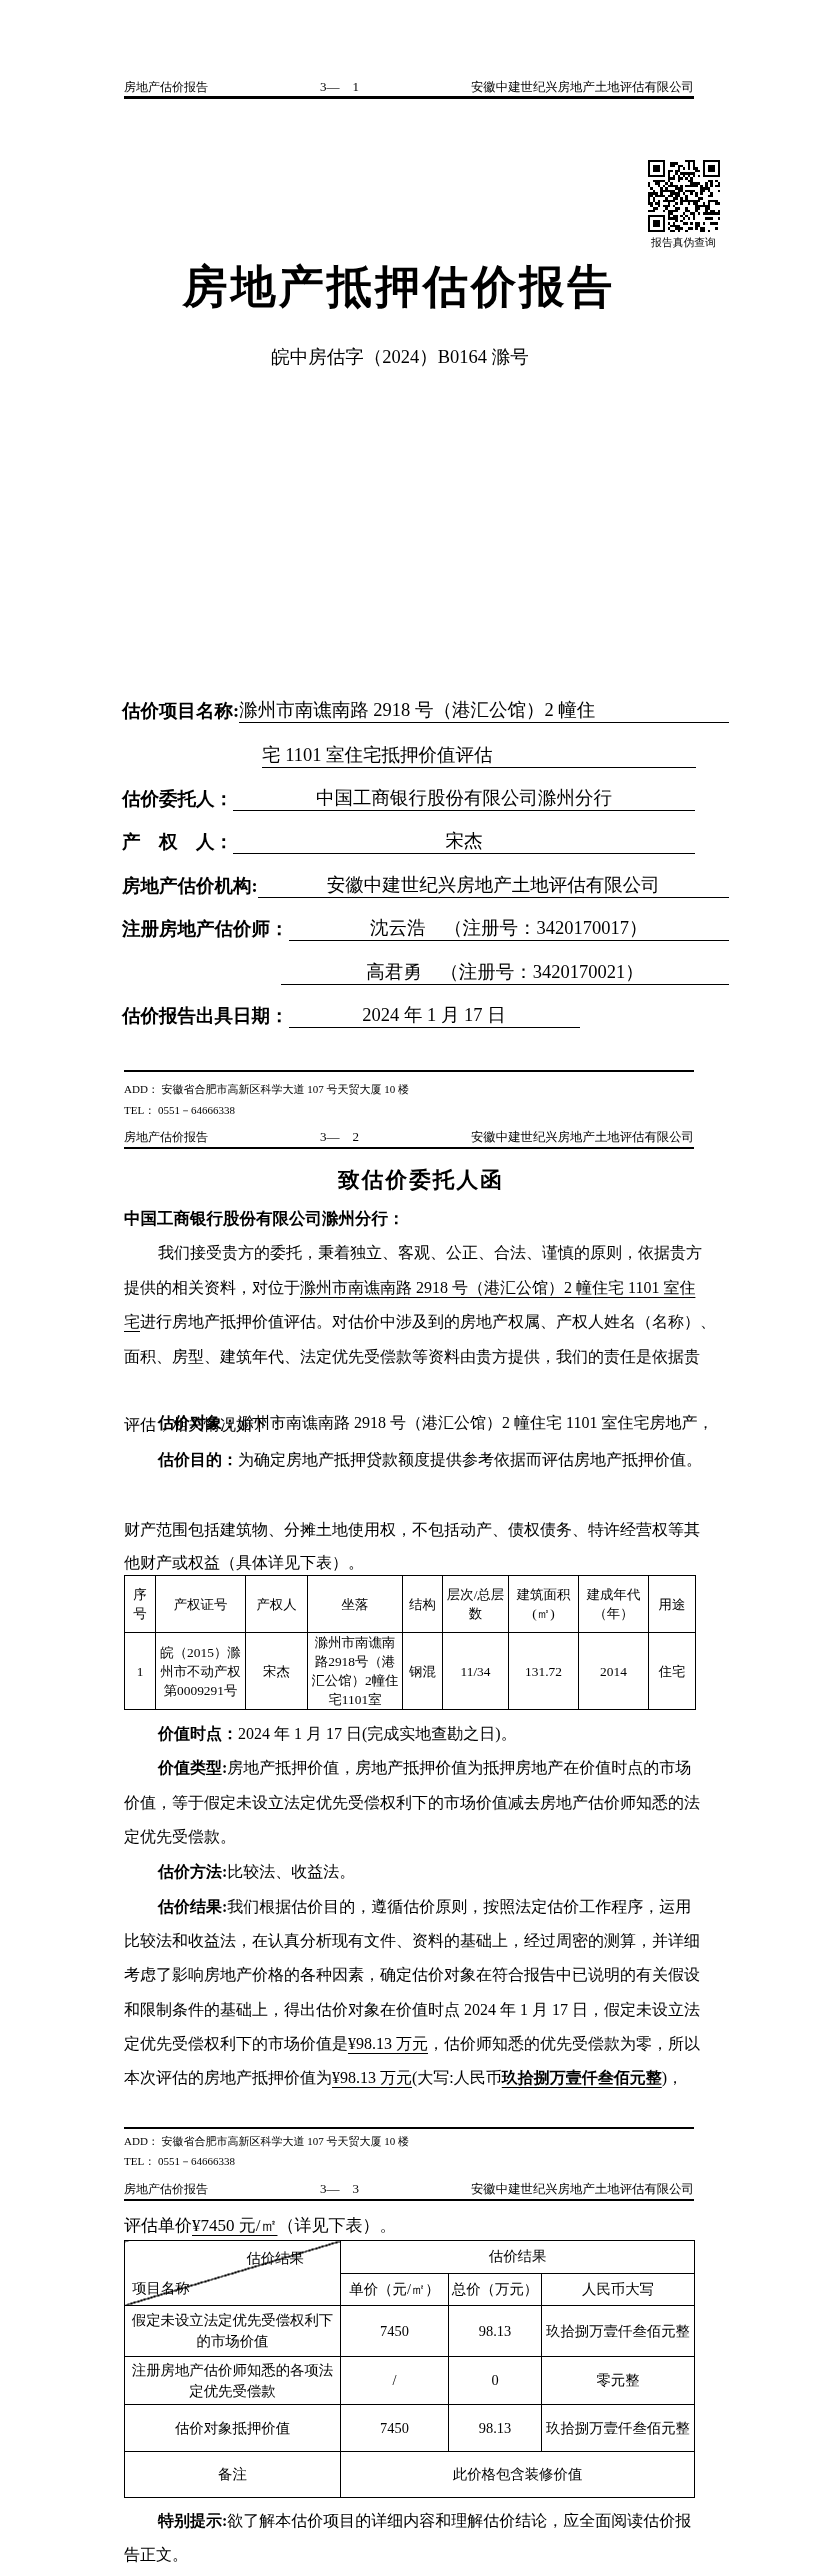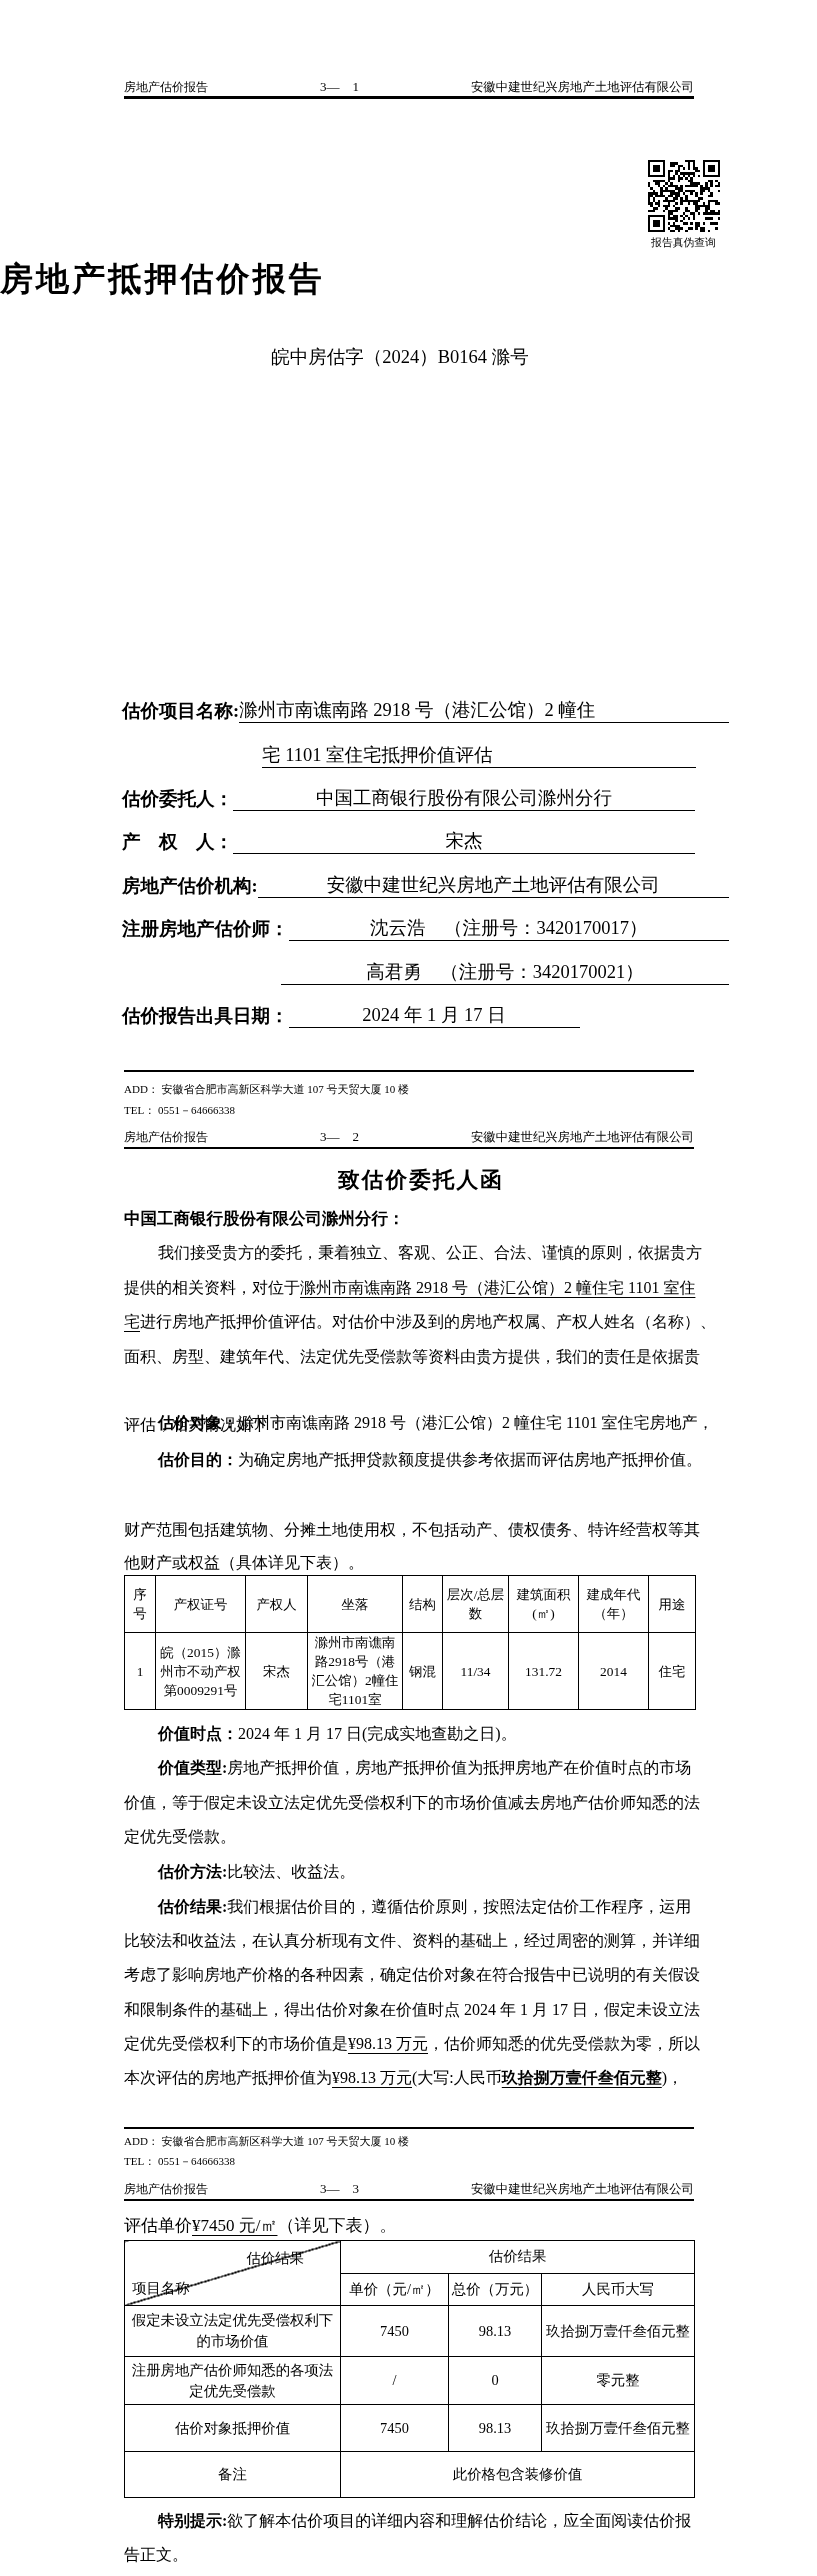--- a/index.html
+++ b/index.html
@@ -6,21 +6,21 @@
   .doc{position:relative;width:818px;height:3300px;background:#ffffff;color:#000;
        font-family:"Liberation Serif","DejaVu Serif",serif;overflow:hidden;}
   .abs{position:absolute;}
   .hdr{left:124px;width:570px;display:flex;justify-content:space-between;align-items:flex-end;
        font-size:12.4px;white-space:nowrap;}
   .hdr .hl{font-size:12px;}
   .hdr .hc{font-size:13px;}
   .hdr .hr{font-size:12.4px;}
   .rule{left:124px;width:570px;height:2.6px;background:#000;}
   .thinrule{height:2.1px;}
-  .title{left:0;width:798px;font-size:33px;font-weight:bold;letter-spacing:3.1px;}
+  .title{left:0;width:798px;text-align:center;font-size:45px;font-weight:bold;letter-spacing:3.1px;}
   .docno{left:0;width:800px;text-align:center;font-size:18.5px;}
   .field{display:flex;align-items:flex-end;height:26px;}
   .flabel{font-weight:bold;font-size:18.5px;white-space:nowrap;}
   .fval{border-bottom:1px solid #000;font-size:18.5px;white-space:nowrap;text-align:center;
         height:26px;display:flex;align-items:flex-end;justify-content:center;}
   .fval.left{justify-content:flex-start;}
   .footer-line{font-size:11px;white-space:nowrap;left:124px;font-family:Liberation Serif, serif;text-align:right;}
   .line{font-size:16px;white-space:nowrap;line-height:1.4;}
   .line .b{font-weight:bold;}
   .u{text-decoration:underline;text-decoration-thickness:1px;text-underline-offset:4.1px;}

